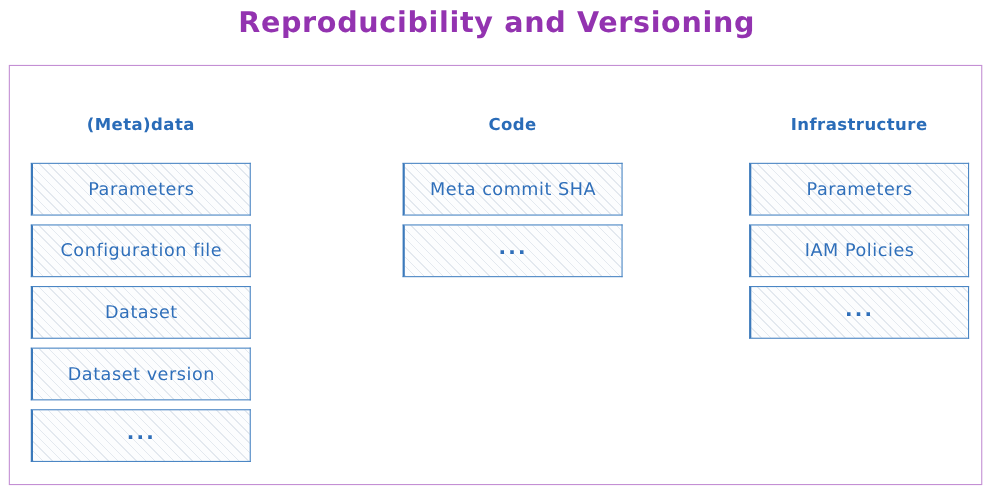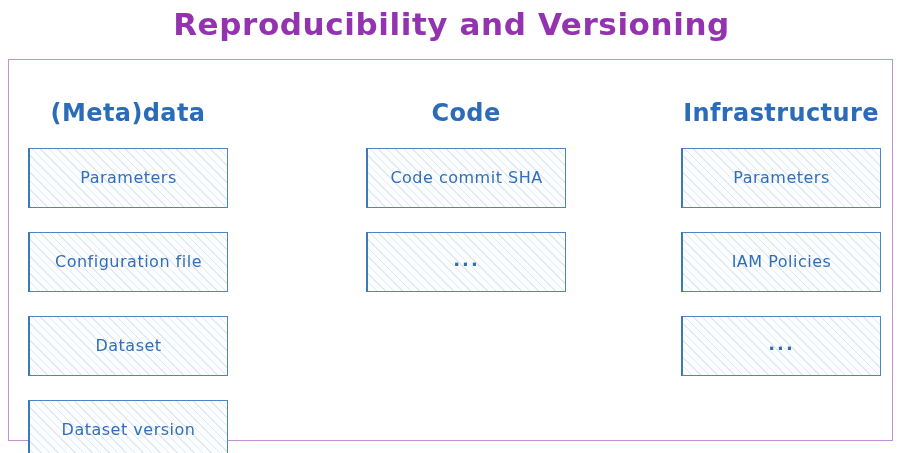--- a/index.html
+++ b/index.html
@@ -24,21 +24,21 @@
   }
 
   
   #diagram-title {
     position: absolute;
     left: 0;
     top: 6px;
     width: 903px;
     text-align: center;
     font-family: "DejaVu Sans", sans-serif;
-    font-size: 31px;
+    font-size: 26px;
     font-weight: 600;
     letter-spacing: 0.6px;
     color: #9333b0;
     white-space: nowrap;
   }
 
   
   #outer-frame {
     position: absolute;
     left: 8px;
@@ -58,39 +58,39 @@
   }
   #column-metadata       { left: 28px;  }
   #column-code           { left: 366px; }
   #column-infrastructure { left: 681px; }
 
   .column-header {
     height: 42px;
     line-height: 42px;
     text-align: center;
     font-family: "DejaVu Sans", sans-serif;
-    font-size: 24px;
+    font-size: 15px;
     font-weight: 600;
     letter-spacing: 0.4px;
     color: #2a6cb8;
     white-space: nowrap;
   }
 
   .column-items {
     position: relative;
     margin-top: 14px;
   }
 
   
   .item-box {
     position: relative;
     box-sizing: border-box;
     width: 200px;
-    height: 60px;
-    margin-bottom: 24px;
+    height: 48px;
+    margin-bottom: 8px;
     border: 1.5px solid #4b86c4;
     border-left-width: 2.2px;
     border-left-color: #3b79bb;
     background-color: #fcfdfe;
     background-image: repeating-linear-gradient(
         45deg,
         rgba(140, 160, 185, 0.22) 0px,
         rgba(140, 160, 185, 0.22) 1px,
         rgba(255, 255, 255, 0) 1px,
         rgba(255, 255, 255, 0) 6px
@@ -145,21 +145,21 @@
       <div class="item-box">
         <span class="item-label ellipsis">...</span>
       </div>
     </div>
   </div>
 
   <div class="column" id="column-code">
     <div class="column-header">Code</div>
     <div class="column-items">
       <div class="item-box">
-        <span class="item-label">Code commit SHA</span>
+        <span class="item-label">Meta commit SHA</span>
       </div>
       <div class="item-box">
         <span class="item-label ellipsis">...</span>
       </div>
     </div>
   </div>
 
   <div class="column" id="column-infrastructure">
     <div class="column-header">Infrastructure</div>
     <div class="column-items">

